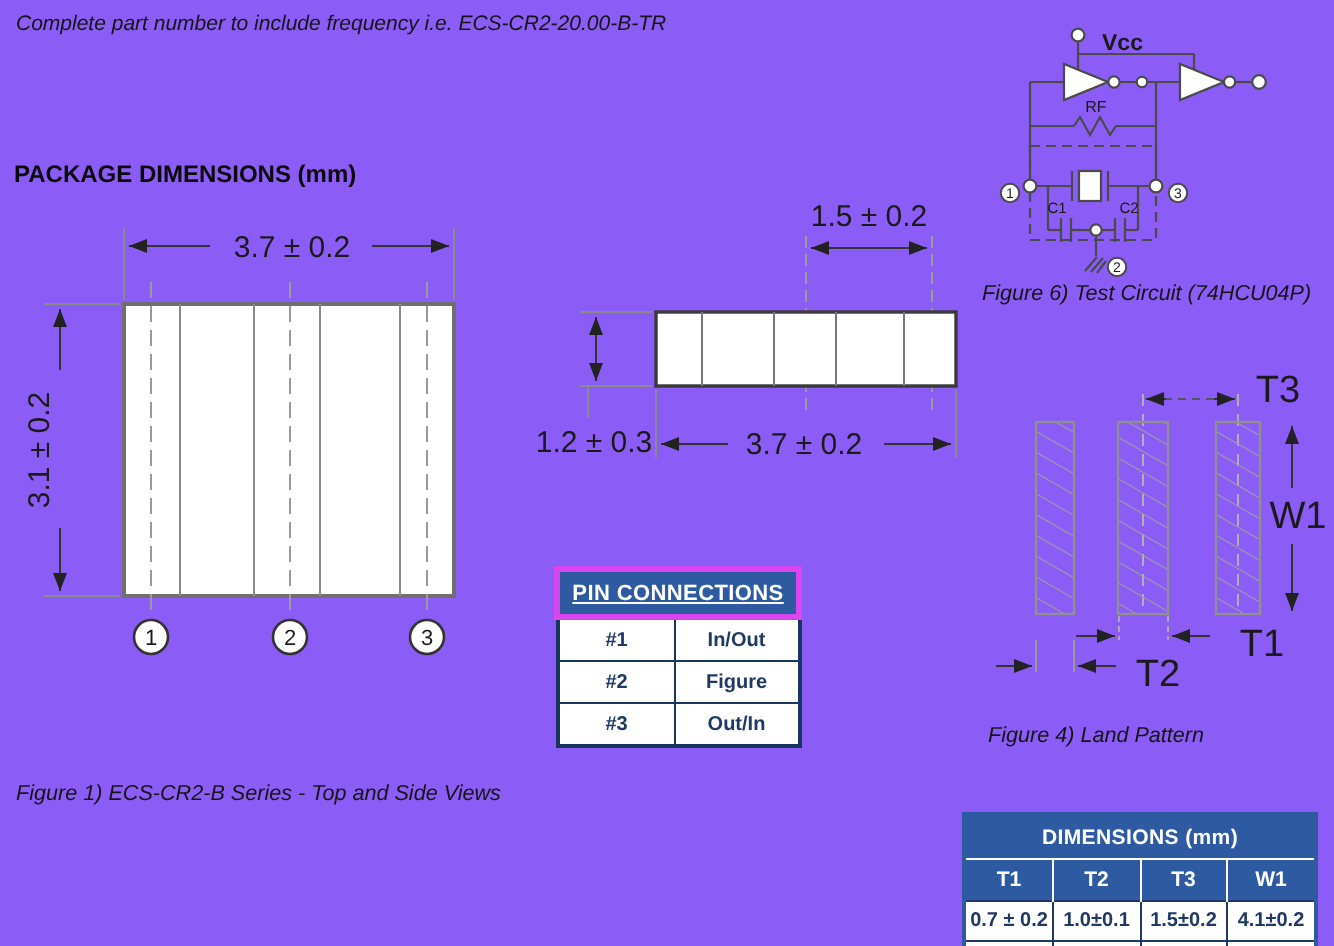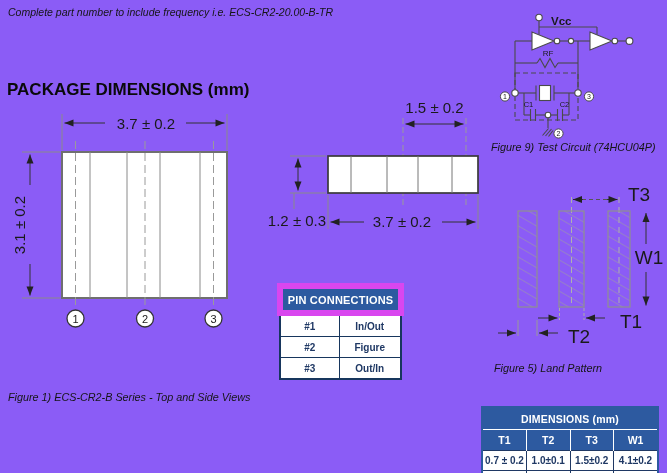--- a/index.html
+++ b/index.html
@@ -1,31 +1,31 @@
 <!DOCTYPE html>
 <html style="--blue: #2d5aa0; --navy: #1f3864;"><head>
 <meta charset="utf-8">
 <style>
   html,body{margin:0;padding:0;background:#fff;}
   .page{position:relative;width:667px;height:473px;background:#8b5cf6;overflow:hidden;
         font-family:"Liberation Sans",sans-serif;color:#111;}
   .note{position:absolute;left:8px;top:6px;font-style:italic;font-size:10.5px;color:#151515;white-space:nowrap;}
-  .section-title{position:absolute;left:7px;top:80px;font-weight:bold;font-size:17px;color:#0a0a0a;white-space:nowrap;}
+  .section-title{position:absolute;left:7px;top:80px;font-weight:bold;font-size:12px;color:#0a0a0a;white-space:nowrap;}
   .caption{position:absolute;font-style:italic;font-size:10.8px;color:#151515;white-space:nowrap;}
   #fig1-caption{left:8px;top:363px;margin-top:28px;}
   #fig2-caption{left:491px;top:141px;}
   #fig3-caption{left:494px;top:362px;}
   svg.blueprint{position:absolute;left:0;top:0;pointer-events:none;}
   svg text{font-family:"Liberation Sans",sans-serif;fill:#1a1a1a;}
 
   
   .pin-table{position:absolute;left:277px;top:283px;width:121px;border-collapse:collapse;
              border:2px solid #17365d;table-layout:fixed;}
   .pin-table th{background:var(--blue,#2d5aa0);color:#fff;font-size:11px;font-weight:bold;
-                height:19px;border:6px solid #d946ef;letter-spacing:.2px;text-align:center;}
+                height:19px;border:3px solid #d946ef;letter-spacing:.2px;text-align:center;text-decoration:underline;}
   .pin-table td{border:1px solid #17365d;font-size:10px;font-weight:bold;color:var(--navy,#1f3864);
                 text-align:center;height:18px;background:#fff;}
   .pin-table col.c1{width:59px;} .pin-table col.c2{width:62px;}
 
   
   .dim-wrap{position:absolute;left:481px;top:406px;width:174px;border:2.5px solid var(--blue,#2d5aa0);background:#fff;}
   .dim-table{width:100%;border-collapse:collapse;table-layout:fixed;}
   .dim-table th.main{background:var(--blue,#2d5aa0);color:#fff;font-size:10.5px;font-weight:bold;
                      height:19px;border-bottom:1.5px solid #fff;letter-spacing:.2px;}
   .dim-table th.col{background:var(--blue,#2d5aa0);color:#fff;font-size:10.5px;font-weight:bold;
@@ -209,22 +209,22 @@
 
       <line x1="518" y1="320" x2="518" y2="336" stroke="#999" stroke-width="1"></line>
       <line x1="537" y1="320" x2="537" y2="336" stroke="#999" stroke-width="1"></line>
       <line x1="498" y1="333" x2="516" y2="333" stroke="#333" stroke-width="1" marker-end="url(#arrR)"></line>
       <line x1="558" y1="333" x2="539" y2="333" stroke="#333" stroke-width="1" marker-end="url(#arrL)"></line>
       <text x="579" y="343" font-size="19" text-anchor="middle">T2</text>
     </g>
   </svg>
 
   <div class="caption" id="fig1-caption">Figure 1) ECS-CR2-B Series - Top and Side Views</div>
-  <div class="caption" id="fig2-caption">Figure 9) Test Circuit (74HCU04P)</div>
-  <div class="caption" id="fig3-caption">Figure 5) Land Pattern</div>
+  <div class="caption" id="fig2-caption">Figure 6) Test Circuit (74HCU04P)</div>
+  <div class="caption" id="fig3-caption">Figure 4) Land Pattern</div>
 
   <table class="pin-table">
     <colgroup>
         <col class="c1">
         <col class="c2">
       </colgroup>
     <tbody>
         <tr>
       <th colspan="2">PIN CONNECTIONS</th>
     </tr>

